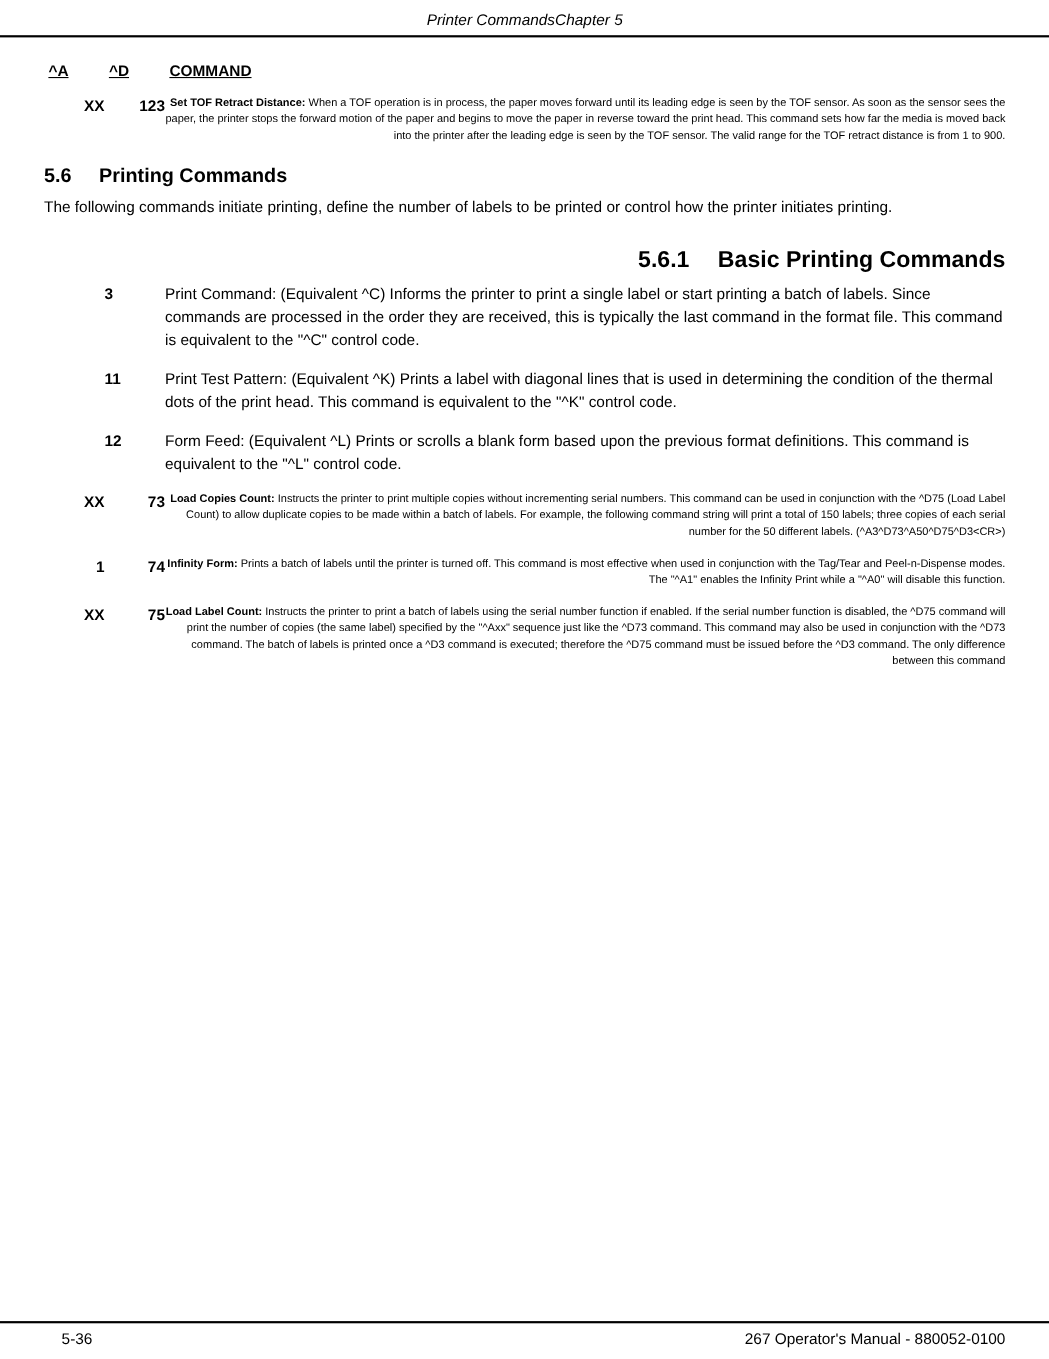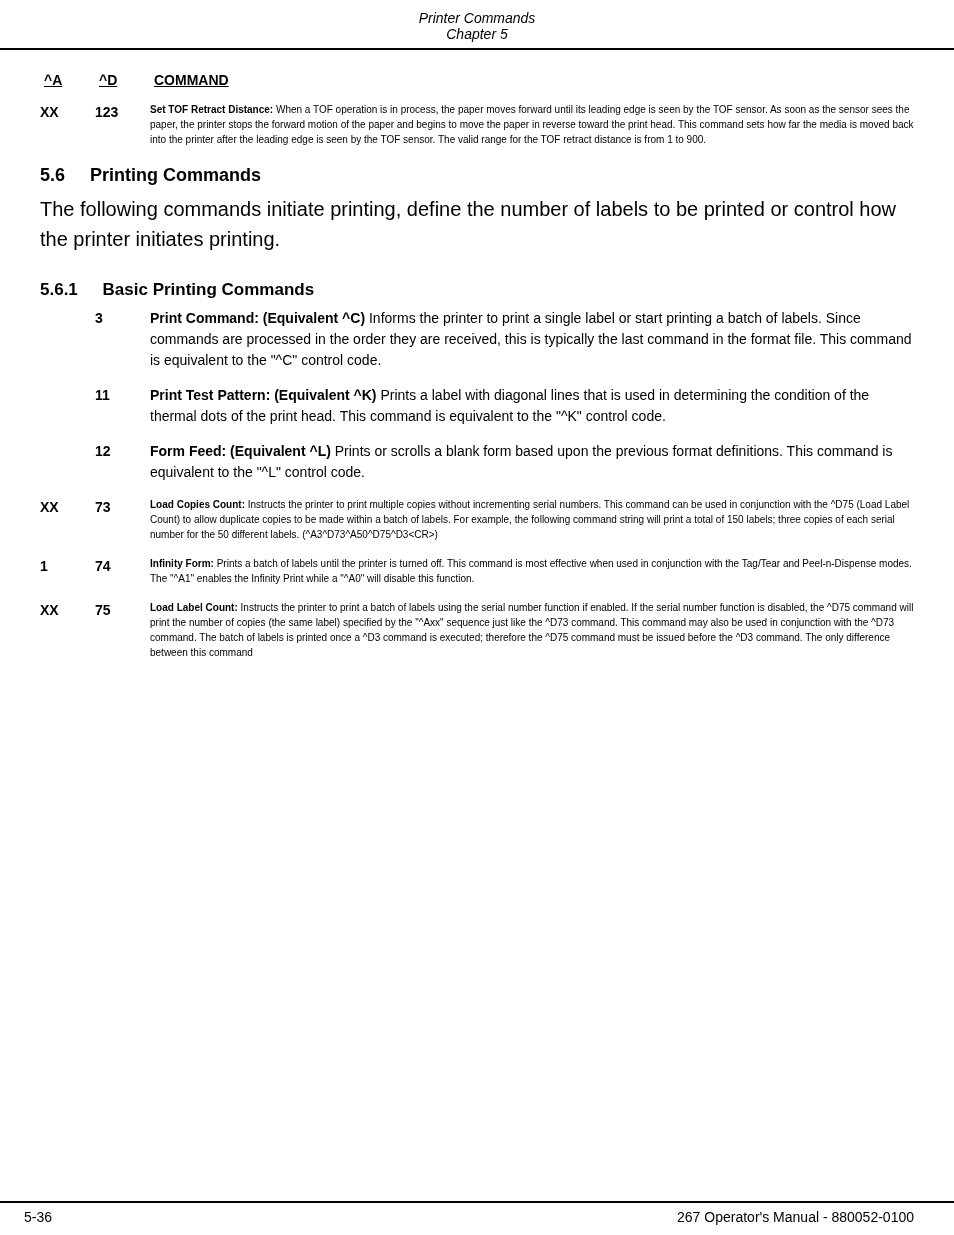--- a/index.html
+++ b/index.html
@@ -19,27 +19,26 @@
       flex-direction: column;
     }
     .header {
       display: flex;
       justify-content: center;
       align-items: center;
       padding: 10px 40px 6px 40px;
       border-bottom: 2px solid #000;
       font-style: italic;
       font-size: 14px;
-      flex-direction: column;
     }
     .footer {
       display: flex;
       justify-content: space-between;
       align-items: center;
-      padding: 6px 40px 10px 24px;
+      padding: 6px 40px 10px 56px;
       border-top: 2px solid #000;
       font-size: 14px;
       margin-top: auto;
       text-align: center;
     }
     .content {
       padding: 20px 40px 10px 40px;
       flex: 1;
     }
     .command-table {
@@ -56,33 +55,35 @@
       padding: 2px 4px;
       font-size: 14px;
       vertical-align: top;
     }
     .section-heading {
       font-size: 18px;
       font-weight: bold;
       margin: 18px 0 8px 0;
     }
     .subsection-heading {
-      font-size: 17px;
+      font-size: 21px;
       font-weight: bold;
       margin: 14px 0 8px 0;
+      text-align: right;
     }
     .body-text {
-      font-size: 20px;
+      font-size: 14px;
       line-height: 1.5;
       margin-bottom: 26px;
     }
     .cmd-entry {
       display: grid;
       grid-template-columns: 55px 55px 1fr;
       margin-bottom: 14px;
+      text-align: right;
     }
     .cmd-entry .a-col {
       font-weight: bold;
       font-size: 14px;
       padding-top: 2px;
     }
     .cmd-entry .d-col {
       font-weight: bold;
       font-size: 14px;
       padding-top: 2px;
@@ -103,21 +104,21 @@
       font-weight: bold;
       font-size: 14px;
       padding-top: 2px;
       padding-left: 55px;
     }
     .indent-entry .desc-col {
       font-size: 14px;
       line-height: 1.5;
     }
     .indent-entry .desc-col .cmd-title {
-      font-weight: bold;
+      font-weight: normal;
     }
   </style>
 </head>
 <body>
 
 <div class="page">
 
   <div class="header">
     <span>Printer Commands</span>
     <span>Chapter 5</span>

